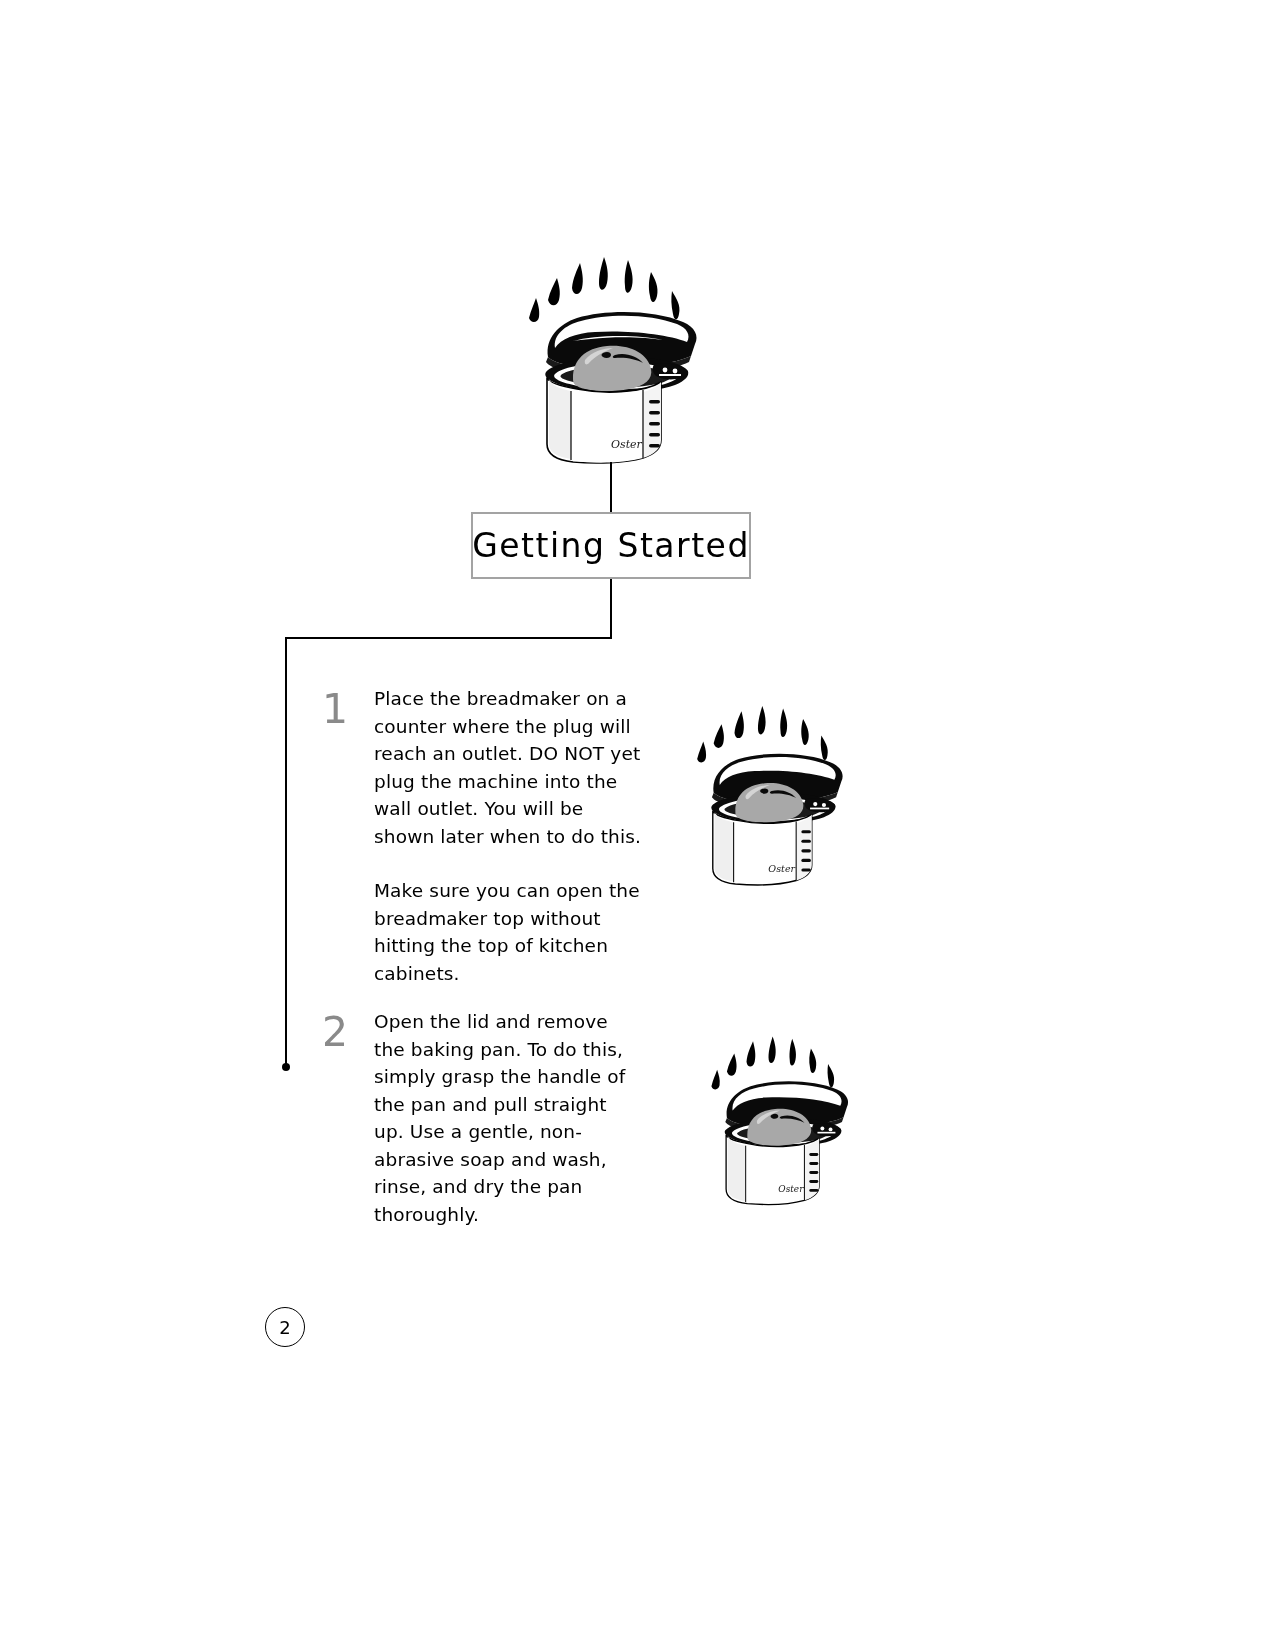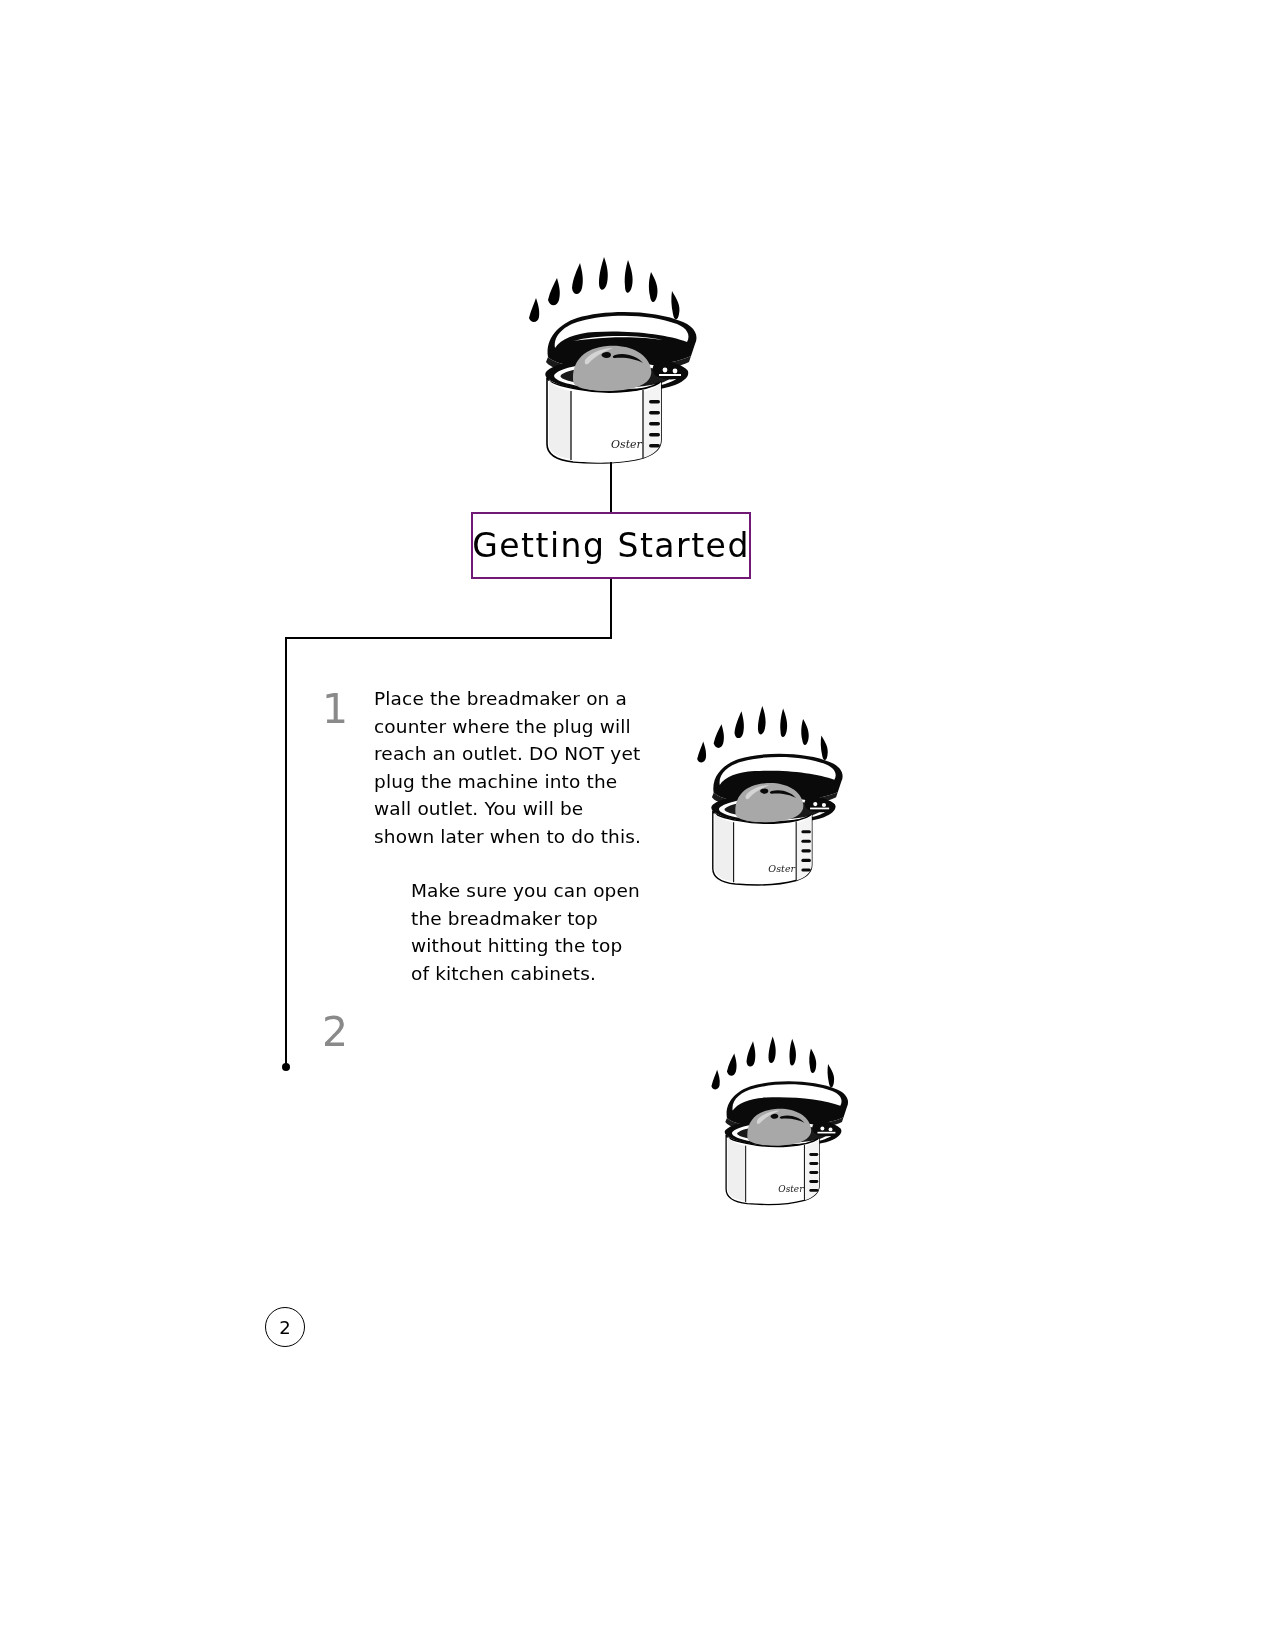--- a/index.html
+++ b/index.html
@@ -22,21 +22,21 @@
     padding-left: 33px;
   }
 
   
   .title-box {
     position: absolute;
     left: 471px;
     top: 512px;
     width: 280px;
     height: 67px;
-    border: 2px solid #701a75;
+    border: 2px solid #a3a3a3;
     box-sizing: border-box;
     background: #ffffff;
     display: flex;
     align-items: center;
     justify-content: center;
     z-index: 5;
   }
   .title-text {
     font-size: 33px;
     letter-spacing: 1.5px;
@@ -107,21 +107,21 @@
   .step-body {
     flex: 1 1 auto;
     font-size: 18.5px;
     line-height: 27.5px;
     color: #000000;
     letter-spacing: 0.15px;
   }
   .step-body p {
     margin: 0 0 27px 0;
   }
-  .step-body p:last-child { margin-bottom: 0; margin-left: 37px; }
+  .step-body p:last-child { margin-bottom: 0; }
 
   
   .page-number {
     position: absolute;
     left: 265px;
     top: 1307px;
     width: 40px;
     height: 40px;
     border: 1.5px solid #000000;
     border-radius: 50%;
@@ -293,20 +293,23 @@
         <rect x="134" y="192" width="11" height="3.6" rx="1.8"></rect>
       </g>
       <g>
         <text x="96" y="196" font-family="'DejaVu Serif','Liberation Serif',serif" font-size="11" font-style="italic" fill="#1a1a1a">Oster</text>
       </g>
     </svg>
   </div>
 
   <div class="step step-2">
     <div class="step-num">2</div>
+    <div class="step-body">
+      <p>Open the lid and remove the baking pan. To do this, simply grasp the handle of the pan and pull straight up. Use a gentle, non-abrasive soap and wash, rinse, and dry the pan thoroughly.</p>
+    </div>
   </div>
 
   <div class="breadmaker bm-step2">
     <svg viewBox="0 0 190 215" width="155" height="180" xmlns="http://www.w3.org/2000/svg">
       <g fill="#000000">
         <path d="M14,66 C16,58 19,52 21,46 C23,52 25,58 24,65 C23,71 16,72 14,66 Z"></path>
         <path d="M33,48 C35,39 39,32 42,26 C44,33 46,40 44,48 C42,55 35,55 33,48 Z"></path>
         <path d="M57,36 C58,26 62,18 65,11 C67,19 69,27 67,36 C65,44 58,44 57,36 Z"></path>
         <path d="M84,31 C84,21 87,12 89,5 C92,13 94,22 92,31 C90,40 84,40 84,31 Z"></path>
         <path d="M110,34 C109,24 111,15 113,8 C116,16 119,25 117,34 C115,43 110,43 110,34 Z"></path>

